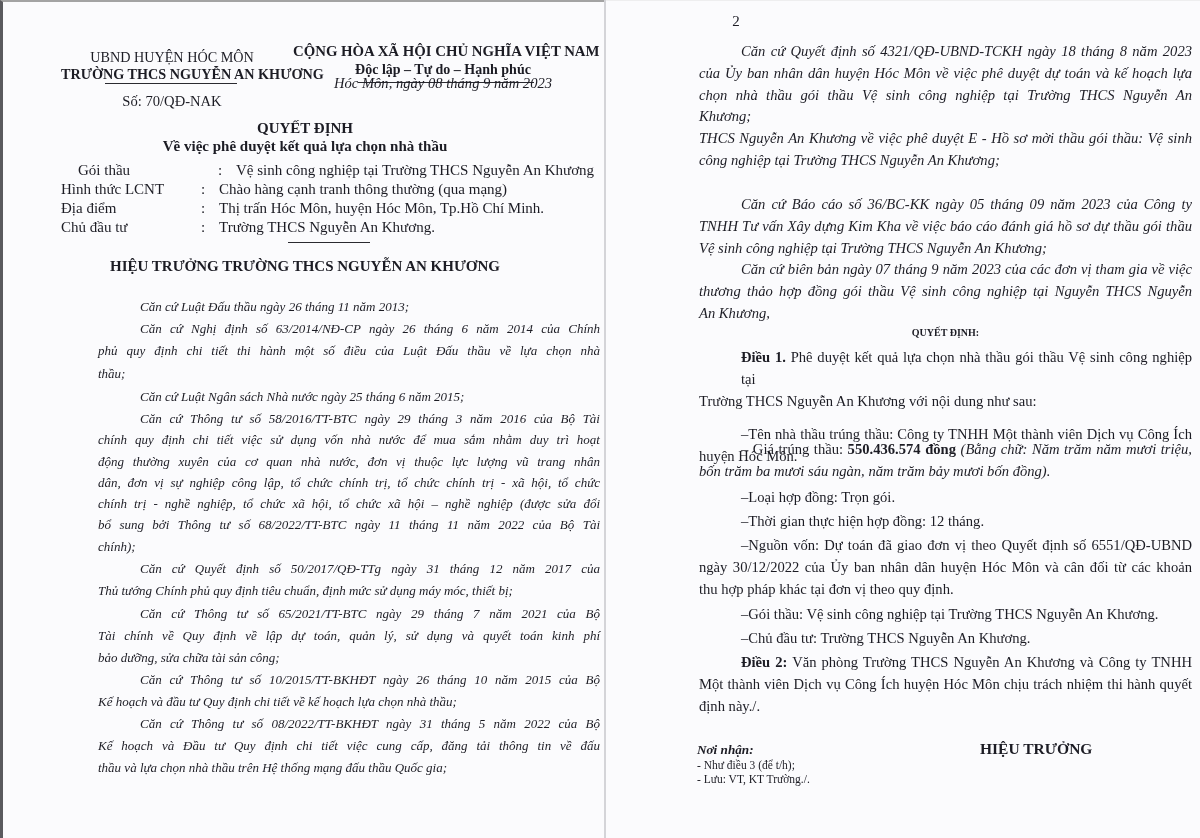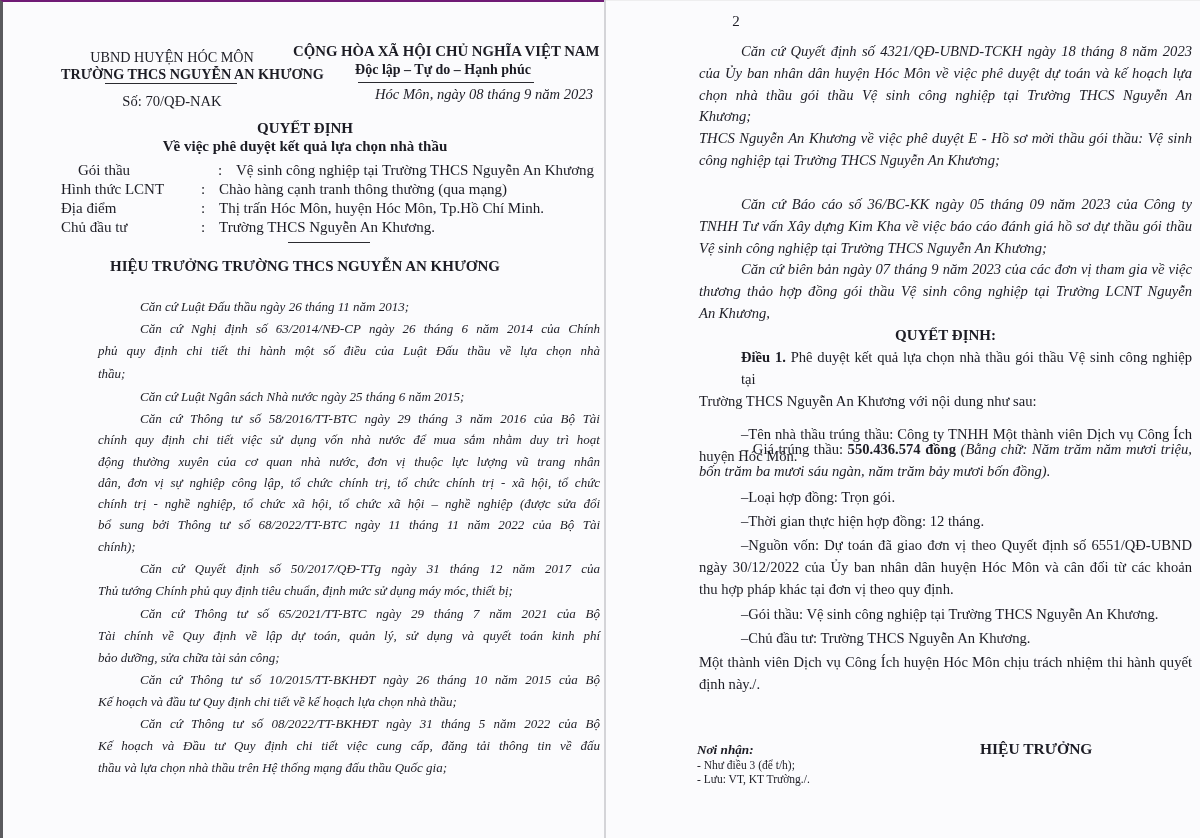--- a/index.html
+++ b/index.html
@@ -1,19 +1,19 @@
 <!DOCTYPE html>
 <html><head>
 <meta charset="utf-8">
 <style>
   * { box-sizing: border-box; margin: 0; padding: 0; }
   html, body { width: 1200px; height: 838px; overflow: hidden; background: #e9eaec; }
   body { font-family: "Liberation Serif", "DejaVu Serif", serif; color: #1c1c24; position: relative; }
   .page { position: absolute; top: 0; height: 838px; background: #fbfbfd; overflow: hidden; }
-  #page-left { left: 0; width: 636px; border-left: 3px solid #5a5a5e; border-top: 2px solid #701a75; }
+  #page-left { left: 0; width: 636px; border-left: 3px solid #5a5a5e; border-top: 2px solid #a3a3a3; }
   #page-right { left: 606px; width: 594px; border-top: 1px solid #eeeeef; }
   .gap { position: absolute; left: 604px; top: 0; width: 2px; height: 838px; background: #d4d4d8; }
 
   .abs { position: absolute; white-space: nowrap; }
   .center { text-align: center; }
   .b { font-weight: bold; }
   .i { font-style: italic; }
 
   
   .hdr { font-size: 14.2px; line-height: 17px; }
@@ -42,21 +42,21 @@
     <div class="b">TRƯỜNG THCS NGUYỄN AN KHƯƠNG</div>
   </div>
   <div class="rule" style="left:102px; top:81px; width:132px;"></div>
   <div class="abs hdr center" style="left:58px; top:91px; width:222px; font-size:14.6px;">Số: 70/QĐ-NAK</div>
 
   <div class="abs hdr center b" style="left:290px; top:41px; width:300px;">
     <div style="font-size:14.8px;">CỘNG HÒA XÃ HỘI CHỦ NGHĨA VIỆT NAM</div>
     <div style="font-size:14px; margin-top:1px;">Độc lập – Tự do – Hạnh phúc</div>
   </div>
   <div class="rule" style="left:355px; top:80px; width:176px;"></div>
-  <div class="abs hdr center i" style="left:290px; top:84px; width:300px; font-size:14.6px;text-align:right;">Hóc Môn, ngày 08 tháng 9 năm 2023</div>
+  <div class="abs hdr center i" style="left:290px; top:73px; width:300px; font-size:14.6px;">Hóc Môn, ngày 08 tháng 9 năm 2023</div>
 
   <div class="abs center b" style="left:0; top:118px; width:604px; font-size:15px; line-height:17px;">QUYẾT ĐỊNH</div>
   <div class="abs center b" style="left:0; top:136px; width:604px; font-size:15px; line-height:17px;">Về việc phê duyệt kết quả lựa chọn nhà thầu</div>
 
   <div class="info-row" style="top:159px;margin-left:17px;">
     <span class="lbl">Gói thầu</span><span class="col">:</span><span>Vệ sinh công nghiệp tại Trường THCS Nguyễn An Khương</span>
   </div>
   <div class="info-row" style="top:178px;">
     <span class="lbl">Hình thức LCNT</span><span class="col">:</span><span>Chào hàng cạnh tranh thông thường (qua mạng)</span>
   </div>
@@ -126,25 +126,25 @@
     <span class="line j">THCS Nguyễn An Khương về việc phê duyệt E - Hồ sơ mời thầu gói thầu: Vệ sinh</span>
     <span class="line">công nghiệp tại Trường THCS Nguyễn An Khương;</span>
   </div>
   <div class="rpara i" style="left:93px; top:193px; width:493px;">
     <span class="line j indent">Căn cứ Báo cáo số 36/BC-KK ngày 05 tháng 09 năm 2023 của Công ty</span>
     <span class="line j">TNHH Tư vấn Xây dựng Kim Kha về việc báo cáo đánh giá hồ sơ dự thầu gói thầu</span>
     <span class="line">Vệ sinh công nghiệp tại Trường THCS Nguyễn An Khương;</span>
   </div>
   <div class="rpara i" style="left:93px; top:258px; width:493px;">
     <span class="line j indent">Căn cứ biên bản ngày 07 tháng 9 năm 2023 của các đơn vị tham gia về việc</span>
-    <span class="line j">thương thảo hợp đồng gói thầu Vệ sinh công nghiệp tại Trường LCNT Nguyễn</span>
+    <span class="line j">thương thảo hợp đồng gói thầu Vệ sinh công nghiệp tại Nguyễn THCS Nguyễn</span>
     <span class="line">An Khương,</span>
   </div>
 
-  <div class="abs center b" style="left:93px; top:326px; width:493px; font-size:15px;">QUYẾT ĐỊNH:</div>
+  <div class="abs center b" style="left:93px; top:326px; width:493px; font-size:10px;">QUYẾT ĐỊNH:</div>
 
   <div class="rpara" style="left:93px; top:346px; width:493px;">
     <span class="line j indent"><b>Điều 1.</b> <span>Phê duyệt kết quả lựa chọn nhà thầu gói thầu Vệ sinh công nghiệp tại</span></span>
     <span class="line">Trường THCS Nguyễn An Khương với nội dung như sau:</span>
   </div>
 
   <div class="rpara" style="left:93px; top:391px; width:493px;margin-top:32px;">
     <span class="line j indent">–Tên nhà thầu trúng thầu: Công ty TNHH Một thành viên Dịch vụ Công Ích</span>
     <span class="line">huyện Hóc Môn.</span>
   </div>
@@ -166,20 +166,21 @@
     <span class="line">thu hợp pháp khác tại đơn vị theo quy định.</span>
   </div>
   <div class="rpara" style="left:93px; top:603px; width:493px;">
     <span class="line indent">–Gói thầu: Vệ sinh công nghiệp tại Trường THCS Nguyễn An Khương.</span>
   </div>
   <div class="rpara" style="left:93px; top:627px; width:493px;">
     <span class="line indent">–Chủ đầu tư: Trường THCS Nguyễn An Khương.</span>
   </div>
 
   <div class="rpara" style="left:93px; top:651px; width:493px;">
+    <span class="line j indent"><b>Điều 2:</b><span> Văn phòng Trường THCS Nguyễn An Khương và Công ty TNHH</span></span>
     <span class="line j">Một thành viên Dịch vụ Công Ích huyện Hóc Môn chịu trách nhiệm thi hành quyết</span>
     <span class="line">định này./.</span>
   </div>
 </div>
 
 <div class="abs" style="left:697px; top:743px; font-size:13.2px; line-height:14px; font-family:'Liberation Serif', serif;">
   <div class="b i">Nơi nhận:</div>
 </div>
 <div class="abs" style="left:697px; top:758px; font-size:11.5px; line-height:14px;">
   <div>- Như điều 3 (để t/h);</div>

